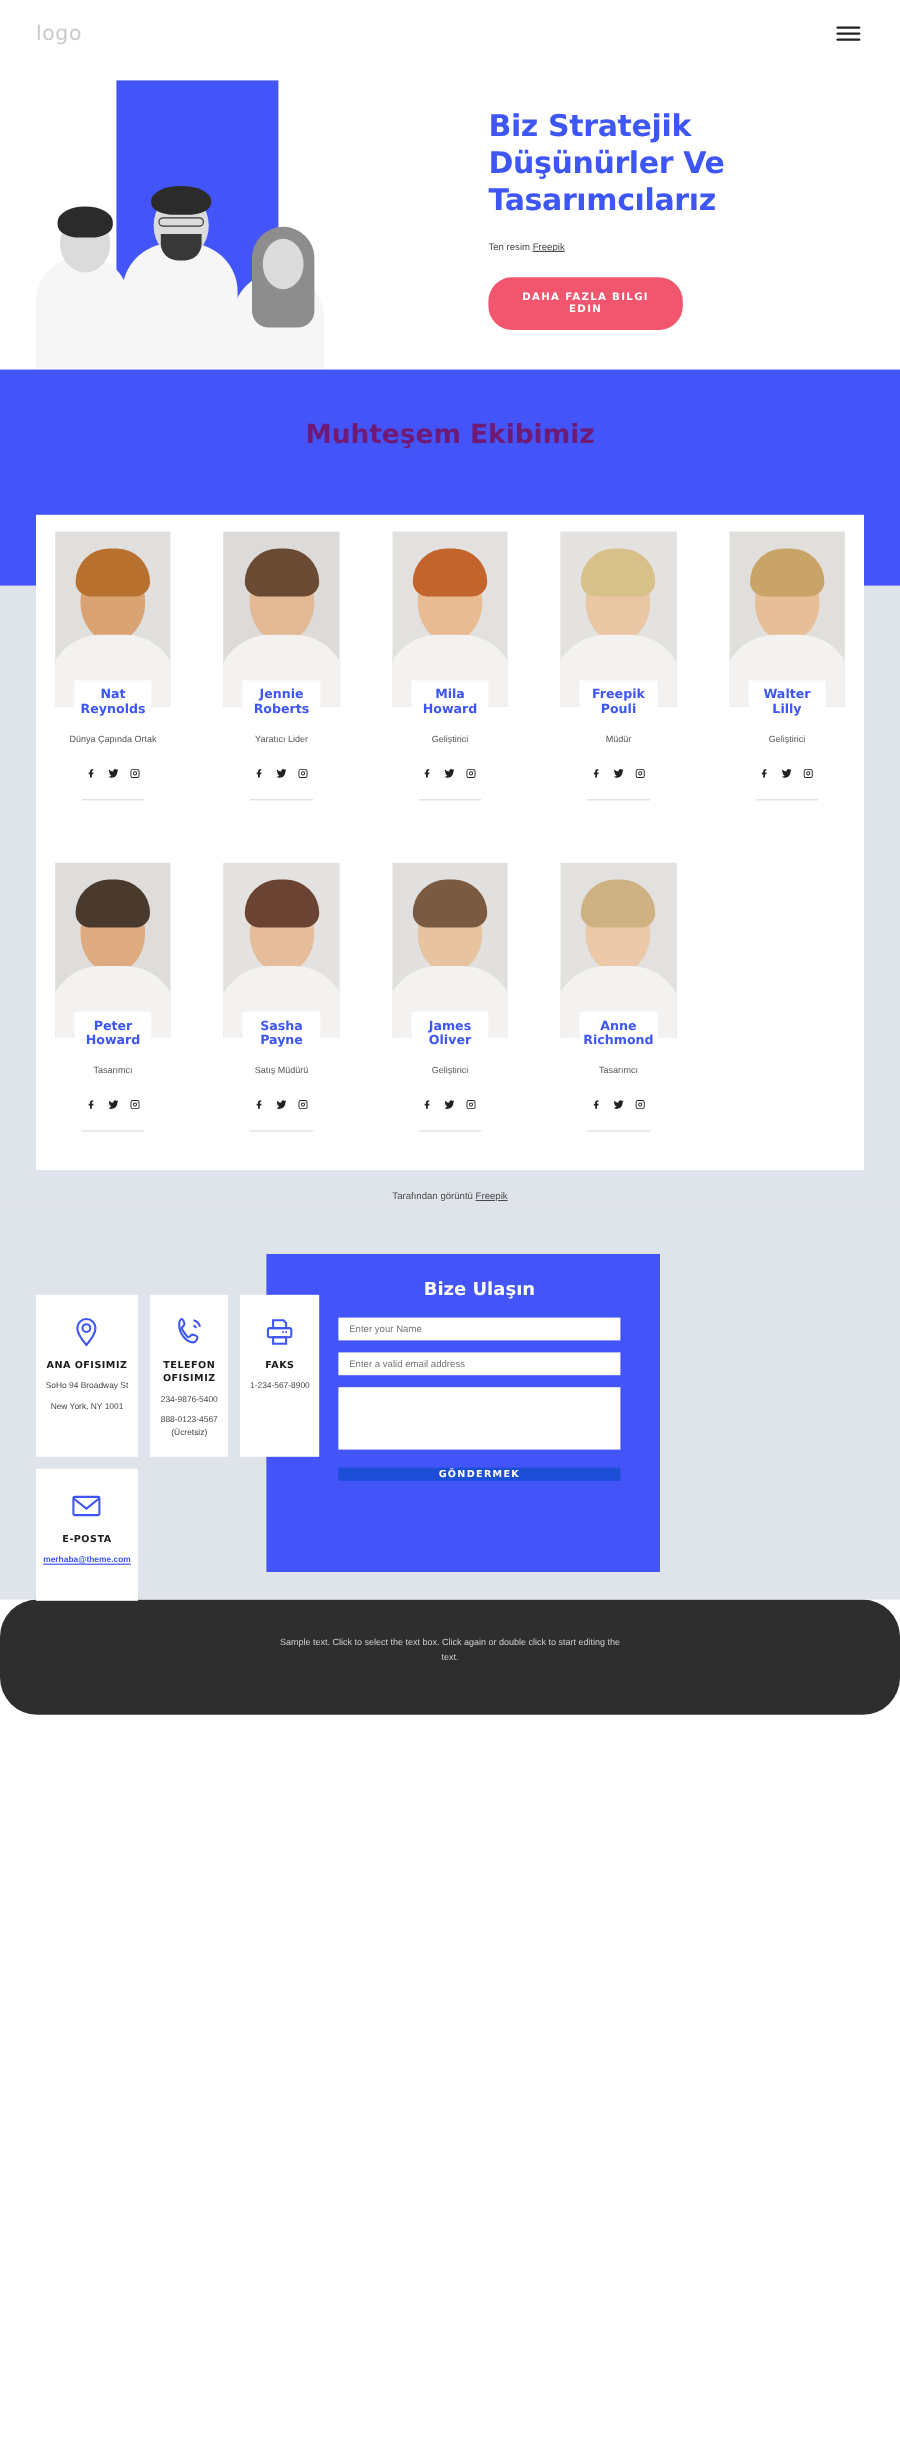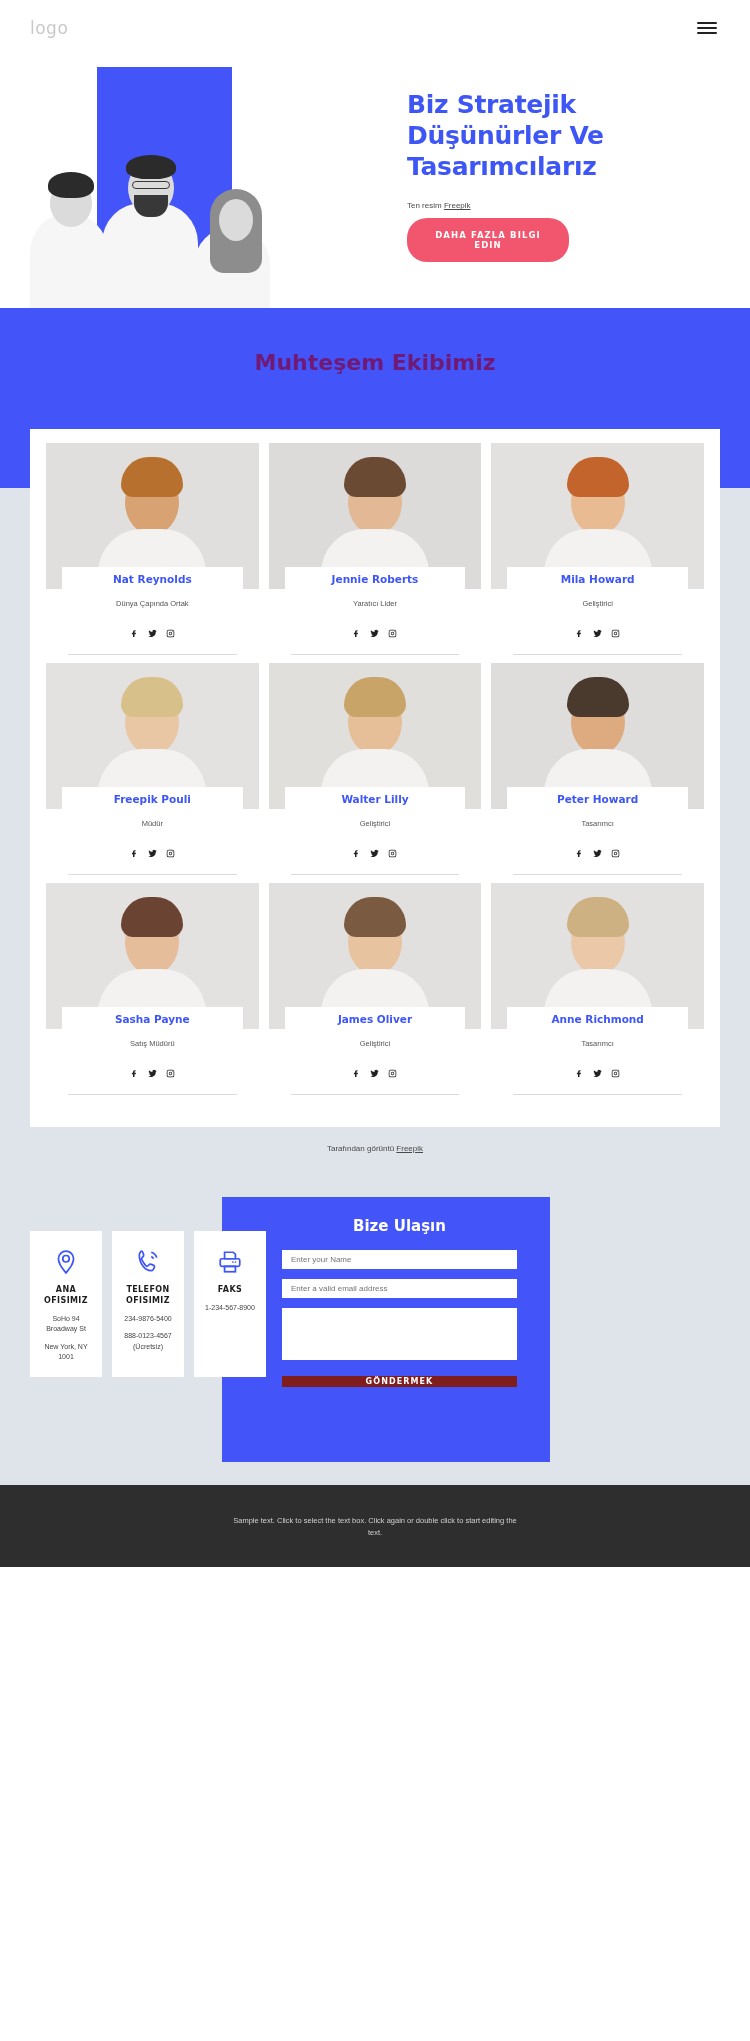--- a/index.html
+++ b/index.html
@@ -83,21 +83,21 @@
     font-family: "DejaVu Sans", sans-serif;
   }
   .hero-credit {
     margin-top: 19px;
     font-size: 8px;
     color: #4a4a4a;
   }
   .hero-credit a { color: #4a4a4a; text-decoration: underline; }
   .hero-cta {
     display: inline-block;
-    margin-top: 8px;
+    margin-top: 21px;
     background: #f2566e;
     color: #ffffff;
     font-size: 8.5px;
     font-weight: 700;
     letter-spacing: 1.1px;
     padding: 12px 28px;
     border-radius: 20px;
     border: none;
     cursor: pointer;
     width: 162px;
@@ -125,23 +125,24 @@
     font-family: "DejaVu Sans", sans-serif;
   }
   .team-card-wrap {
     position: relative;
     margin: 0 30px;
     background: #ffffff;
     padding: 14px 16px 24px 16px;
   }
   .team-grid {
     display: grid;
-    grid-template-columns: repeat(3, 1fr);
+    grid-template-columns: repeat(5, 1fr);
     column-gap: 10px;
     row-gap: 0;
+    gap: 44px;
   }
   .member { padding-bottom: 8px; }
   .member-photo {
     height: 146px;
     position: relative;
     overflow: hidden;
     background: #e3e3e3;
   }
   .member-name-plate {
     position: relative;
@@ -258,39 +259,40 @@
     font-size: 8px;
     color: #999;
     padding: 7px 9px;
     margin-bottom: 10px;
     font-family: "Liberation Sans", sans-serif;
   }
   .form-area input[type="text"] { height: 19px; }
   .form-area textarea { height: 52px; resize: none; }
   .form-submit {
     width: 100%;
-    background: #7f1d1d;
+    background: #1d4ed8;
     color: #ffffff;
     border: none;
     font-size: 8px;
     font-weight: 700;
     letter-spacing: 1.1px;
     padding: 1px 0;
     cursor: pointer;
     font-family: "DejaVu Sans", sans-serif;
   }
 
   
   .site-footer {
     background: #2e2e2e;
-    height: 82px;
+    height: 96px;
     display: flex;
     align-items: flex-start;
     justify-content: center;
     padding-top: 30px;
+    border-radius: 31px;
   }
   .footer-text {
     color: #d0d0d0;
     font-size: 7.5px;
     line-height: 1.65;
     text-align: center;
     max-width: 290px;
   }
 </style>
 </head>
@@ -589,20 +591,30 @@
             <path d="M7 3h8l2 2v4H7z"></path>
             <rect x="3" y="9" width="18" height="7" rx="1.5"></rect>
             <rect x="7" y="16" width="10" height="5"></rect>
             <circle cx="17" cy="12" r="0.8" fill="#3d56f5" stroke="none"></circle>
             <circle cx="14.6" cy="12" r="0.8" fill="#3d56f5" stroke="none"></circle>
           </svg>
         </div>
         <div class="info-title">FAKS</div>
         <div class="info-line">1-234-567-8900</div>
       </div>
+      <div class="info-card">
+        <div class="info-icon">
+          <svg viewBox="0 0 24 24" width="26" height="26">
+            <rect x="2" y="5" width="20" height="14" rx="1"></rect>
+            <path d="M2 6l10 8 10-8"></path>
+          </svg>
+        </div>
+        <div class="info-title">E-POSTA</div>
+        <div class="info-line link">merhaba@theme.com</div>
+      </div>
     </div>
 
   <div class="form-area">
     <div class="form-title">Bize Ulaşın</div>
     <input type="text" placeholder="Enter your Name" style="">
     <input type="text" placeholder="Enter a valid email address" style="">
     <textarea placeholder="" style=""></textarea>
     <button class="form-submit">GÖNDERMEK</button>
   </div>
 </section>

